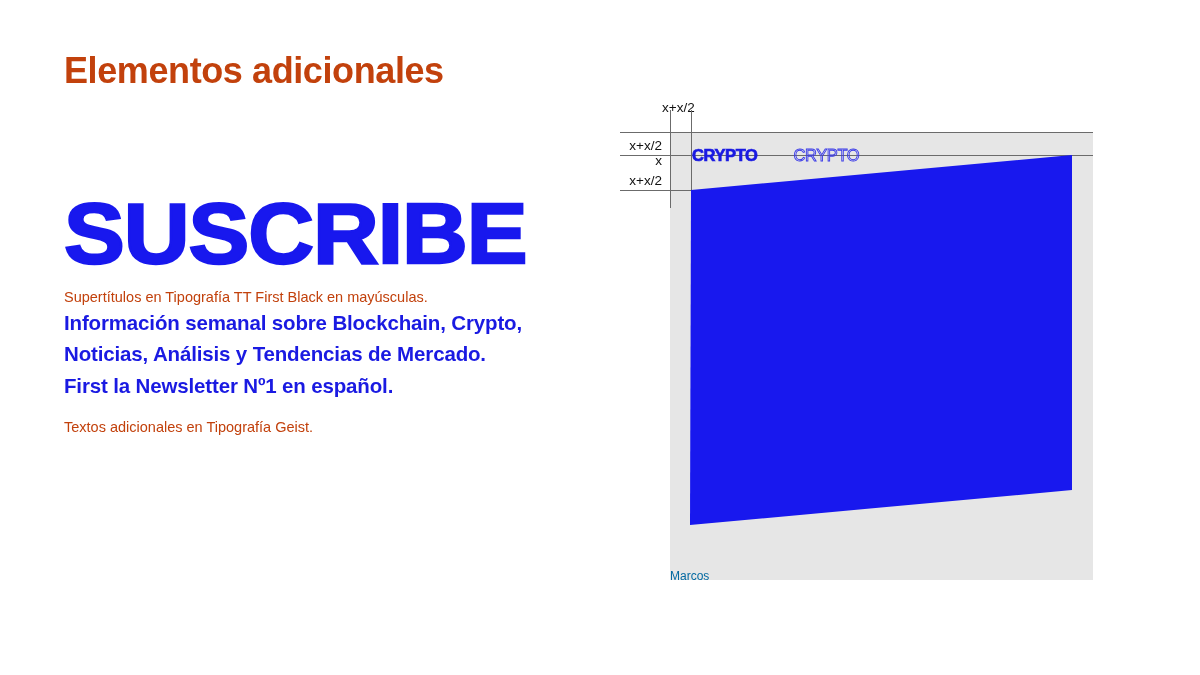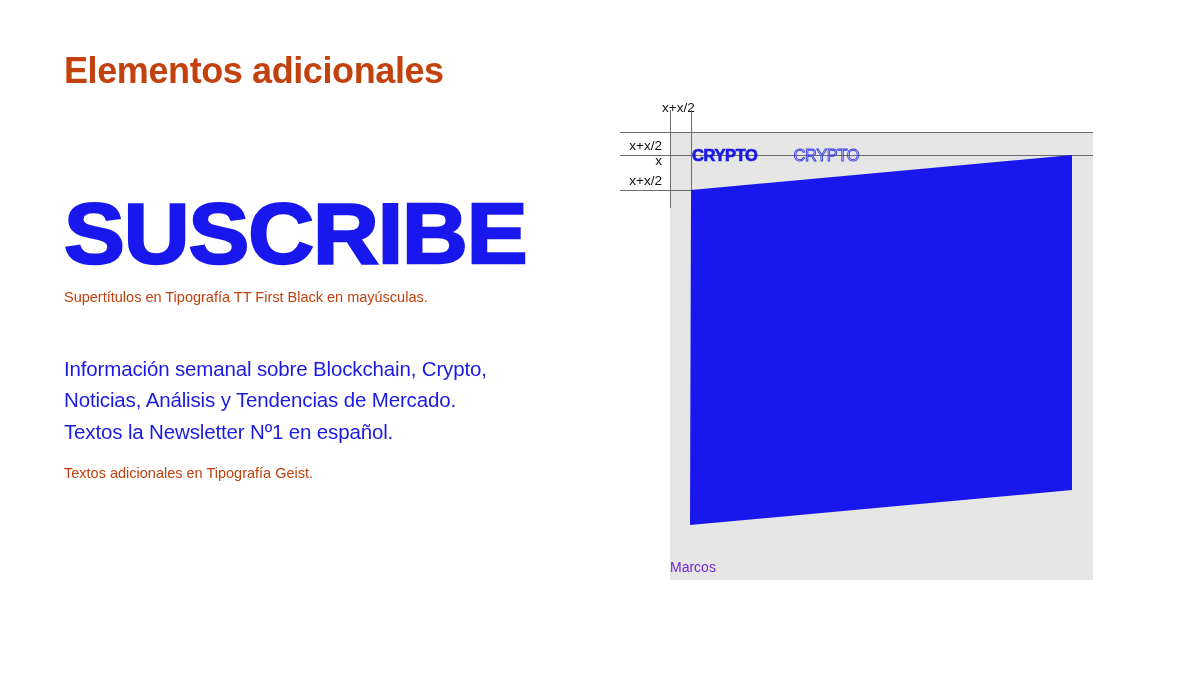--- a/index.html
+++ b/index.html
@@ -56,24 +56,23 @@
     color: #c2410c;
     font-weight: 400;
     letter-spacing: 0px;
   }
 
   #supertitle-caption {
     margin-top: 16px;
   }
 
   #body-sample {
-    margin-top: 46px;
     font-size: 20.5px;
     line-height: 1.52em;
-    font-weight: 400;
+    font-weight: 700;
     color: #1a1ae2;
     letter-spacing: -0.15px;
   }
 
   #body-caption {
     margin-top: 17px;
   }
 
   
   #diagram {
@@ -126,22 +125,23 @@
   #brand-logo .logo-light {
     font-weight: 400;
     color: #0c4a6e;
     margin-left: 36px;
     -webkit-text-stroke: 0.9px #3a3ae8;
     -webkit-text-fill-color: transparent;
   }
 
   #marcos-label {
     position: absolute;
-    font-size: 14px;
-    color: #6d28d9;
+    font-size: 12px;
+    color: #0369a1;
+    margin-top: 10px;
   }
 
   svg.quad-svg {
     position: absolute;
     left: 0;
     top: 0;
     overflow: visible;
   }
 </style>
 </head>
@@ -151,21 +151,21 @@
 
 <div id="left-col">
 
   <div id="supertitle-sample">SUSCRIBE</div>
 
   <div id="supertitle-caption" class="caption">Supertítulos en Tipografía TT First Black en mayúsculas.</div>
 
   <div id="body-sample">
     <div>Información semanal sobre Blockchain, Crypto,</div>
     <div>Noticias, Análisis y Tendencias de Mercado.</div>
-    <div>Textos la Newsletter Nº1 en español.</div>
+    <div>First la Newsletter Nº1 en español.</div>
   </div>
 
   <div id="body-caption" class="caption">Textos adicionales en Tipografía Geist.</div>
 </div>
 
 <div id="diagram">
 
   <div class="guide-label" style="left: 62px; top: 8px;">x+x/2</div>
 
   <div class="guide-label right-align" style="left: -2px; top: 46px; width: 64px;">x+x/2</div>

